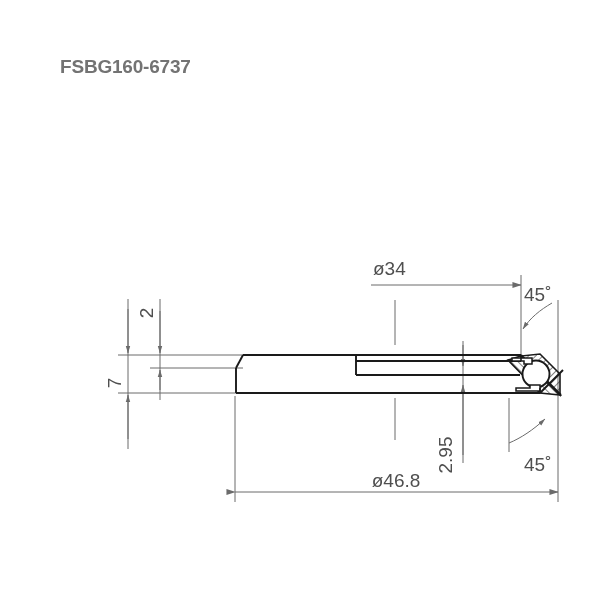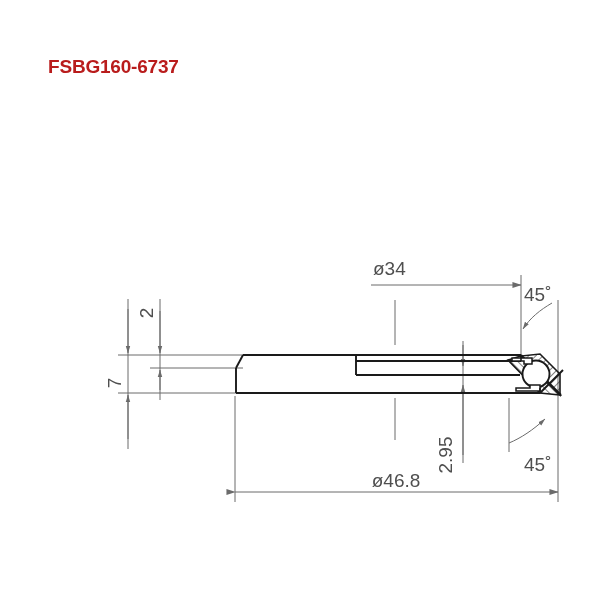--- a/index.html
+++ b/index.html
@@ -17,26 +17,26 @@
   #sheet {
     position: absolute;
     left: 0;
     top: 0;
     width: 600px;
     height: 600px;
     background: #ffffff;
   }
   #title {
     position: absolute;
-    left: 48px;
+    left: 60px;
     top: 56px;
     font-family: "Liberation Sans", sans-serif;
     font-size: 19px;
     font-weight: bold;
-    color: #b91c1c;
+    color: #737373;
     letter-spacing: -0.2px;
     white-space: nowrap;
   }
   #drawing {
     position: absolute;
     left: 0;
     top: 0;
   }
   .dimtext {
     font-family: "Liberation Sans", sans-serif;

